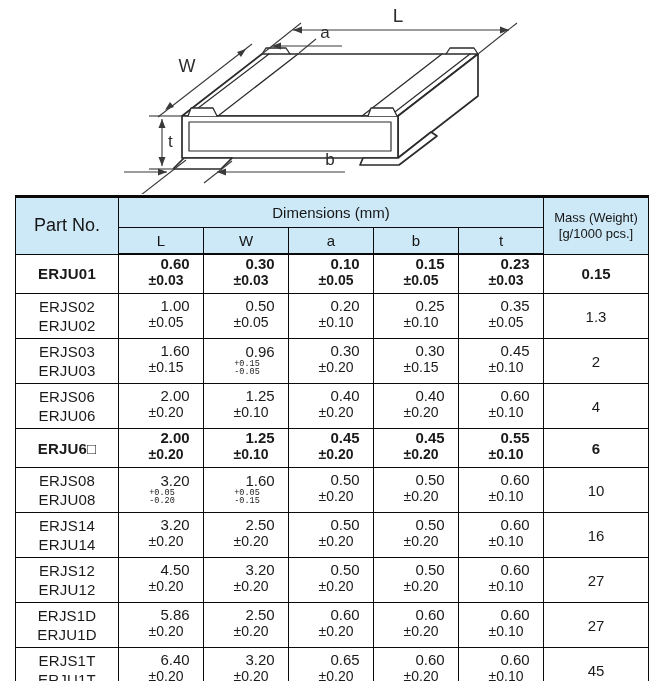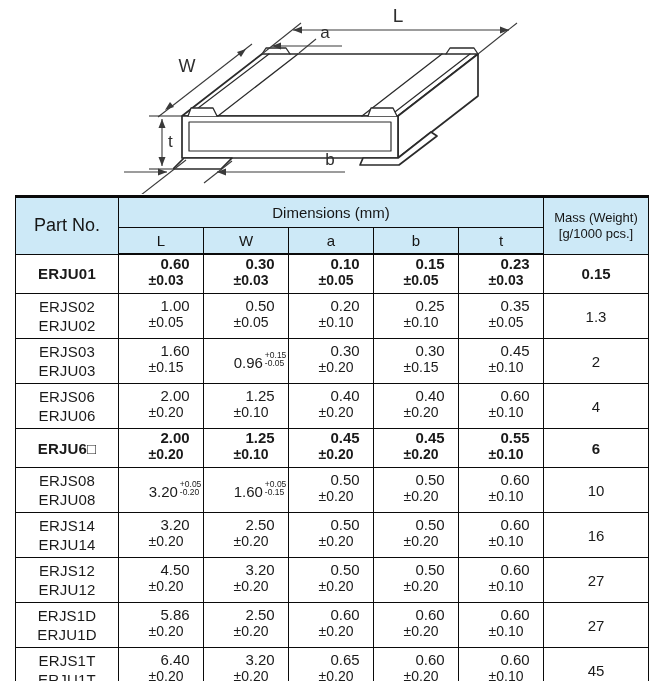--- a/index.html
+++ b/index.html
@@ -14,21 +14,21 @@
   thead tr.sub th{height:25px;border-bottom:2px solid #0a0a0a;font-size:15px;}
   th.mass-h{font-size:13px;line-height:16px;}
   th.part-h{font-size:18px;}
   tbody td{border-bottom:2px solid #0a0a0a;background:#fff;font-size:15px;}
   tbody tr.r1 td{height:33px;font-weight:bold;}
   tbody tr.r2 td{height:44px;}
   td.part{font-size:15px;line-height:19px;letter-spacing:.2px;}
   .num{display:inline-block;margin-left:28px;}
   .tol{display:inline-block;font-size:14px;vertical-align:5px;margin-left:10px;letter-spacing:0;}
   .tol2{display:inline-block;vertical-align:2px;margin-left:2px;font-size:8.5px;line-height:8px;text-align:left;}
-  .tol2 div{white-space:nowrap;}
+  .tol2 div{white-space:nowrap;font-family:Liberation Mono, monospace;}
   td.mass{font-size:15px;}
 </style>
 </head>
 <body>
 
 <div class="page">
 
   <svg class="diagram" width="662" height="192" viewBox="0 0 662 192">
     <g fill="none" stroke="#2b2b2b" stroke-width="1.7" stroke-linejoin="round" stroke-linecap="round">
 

